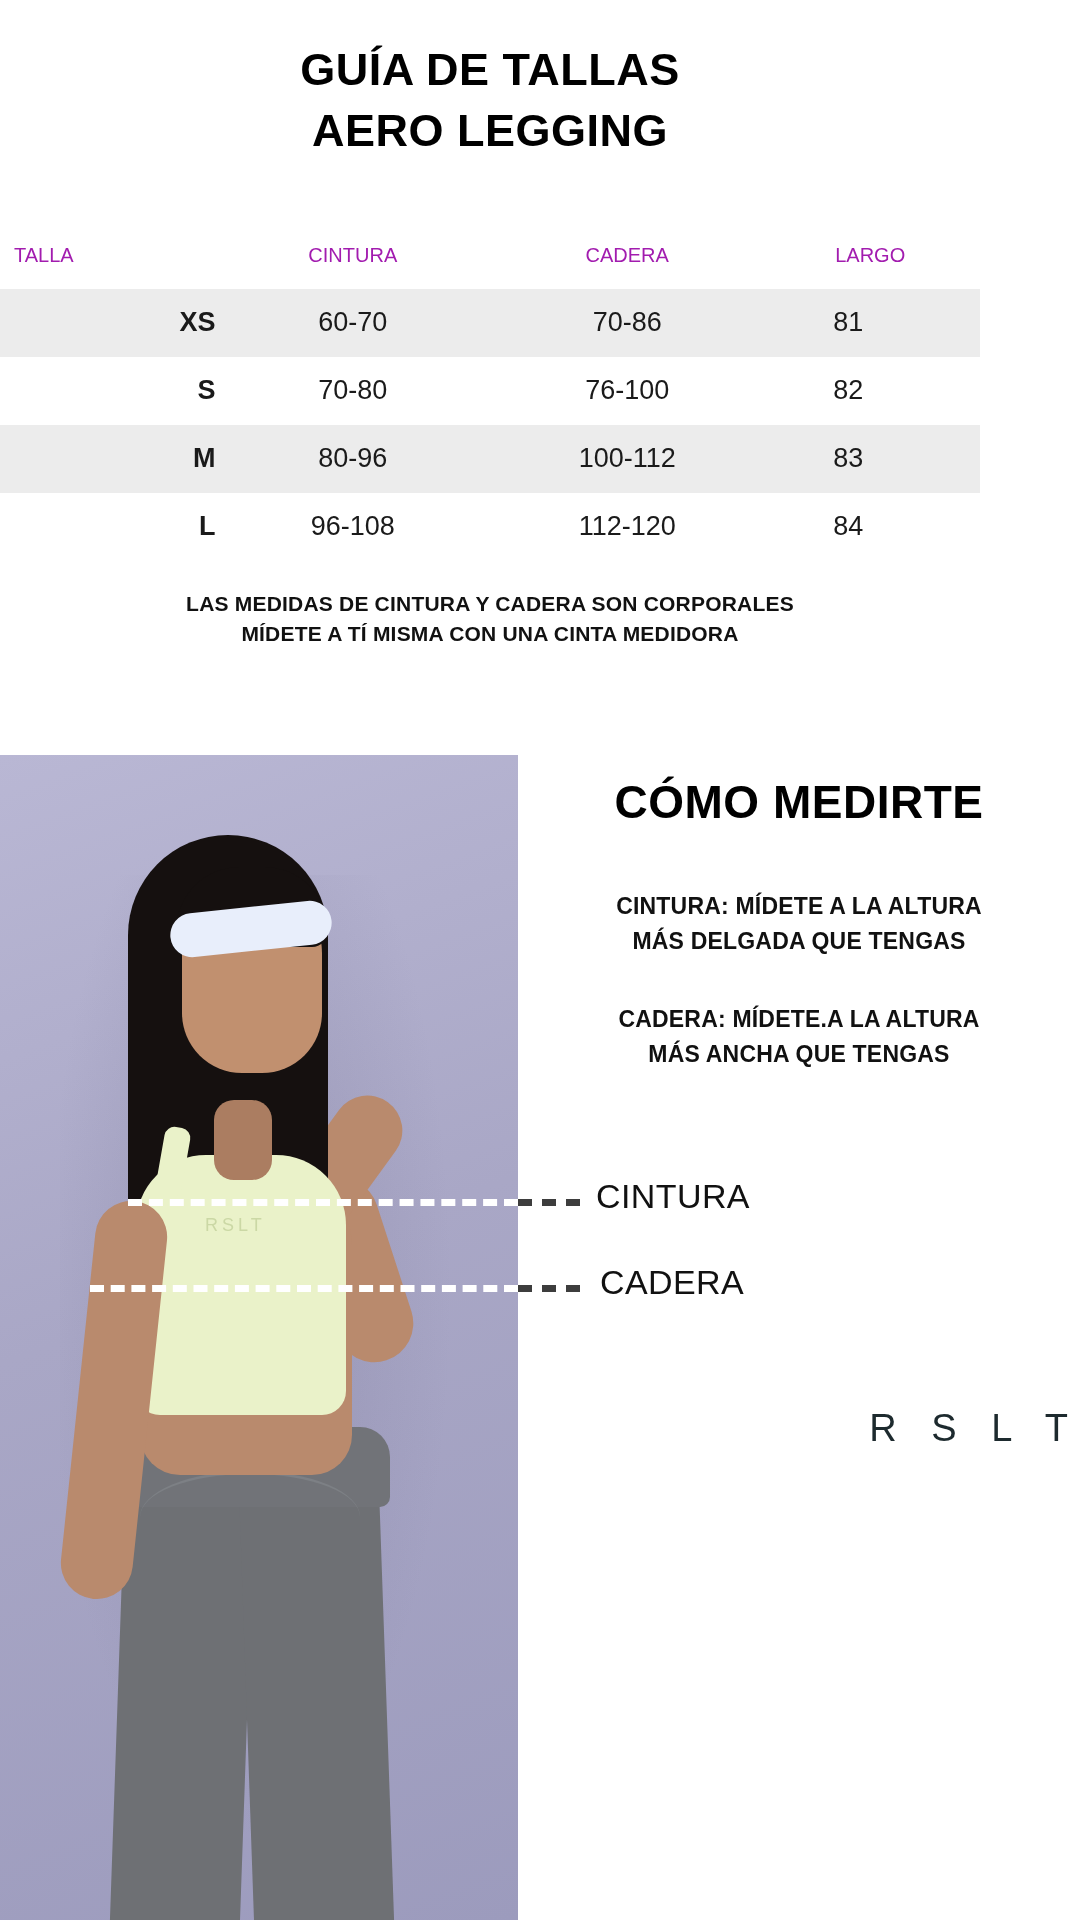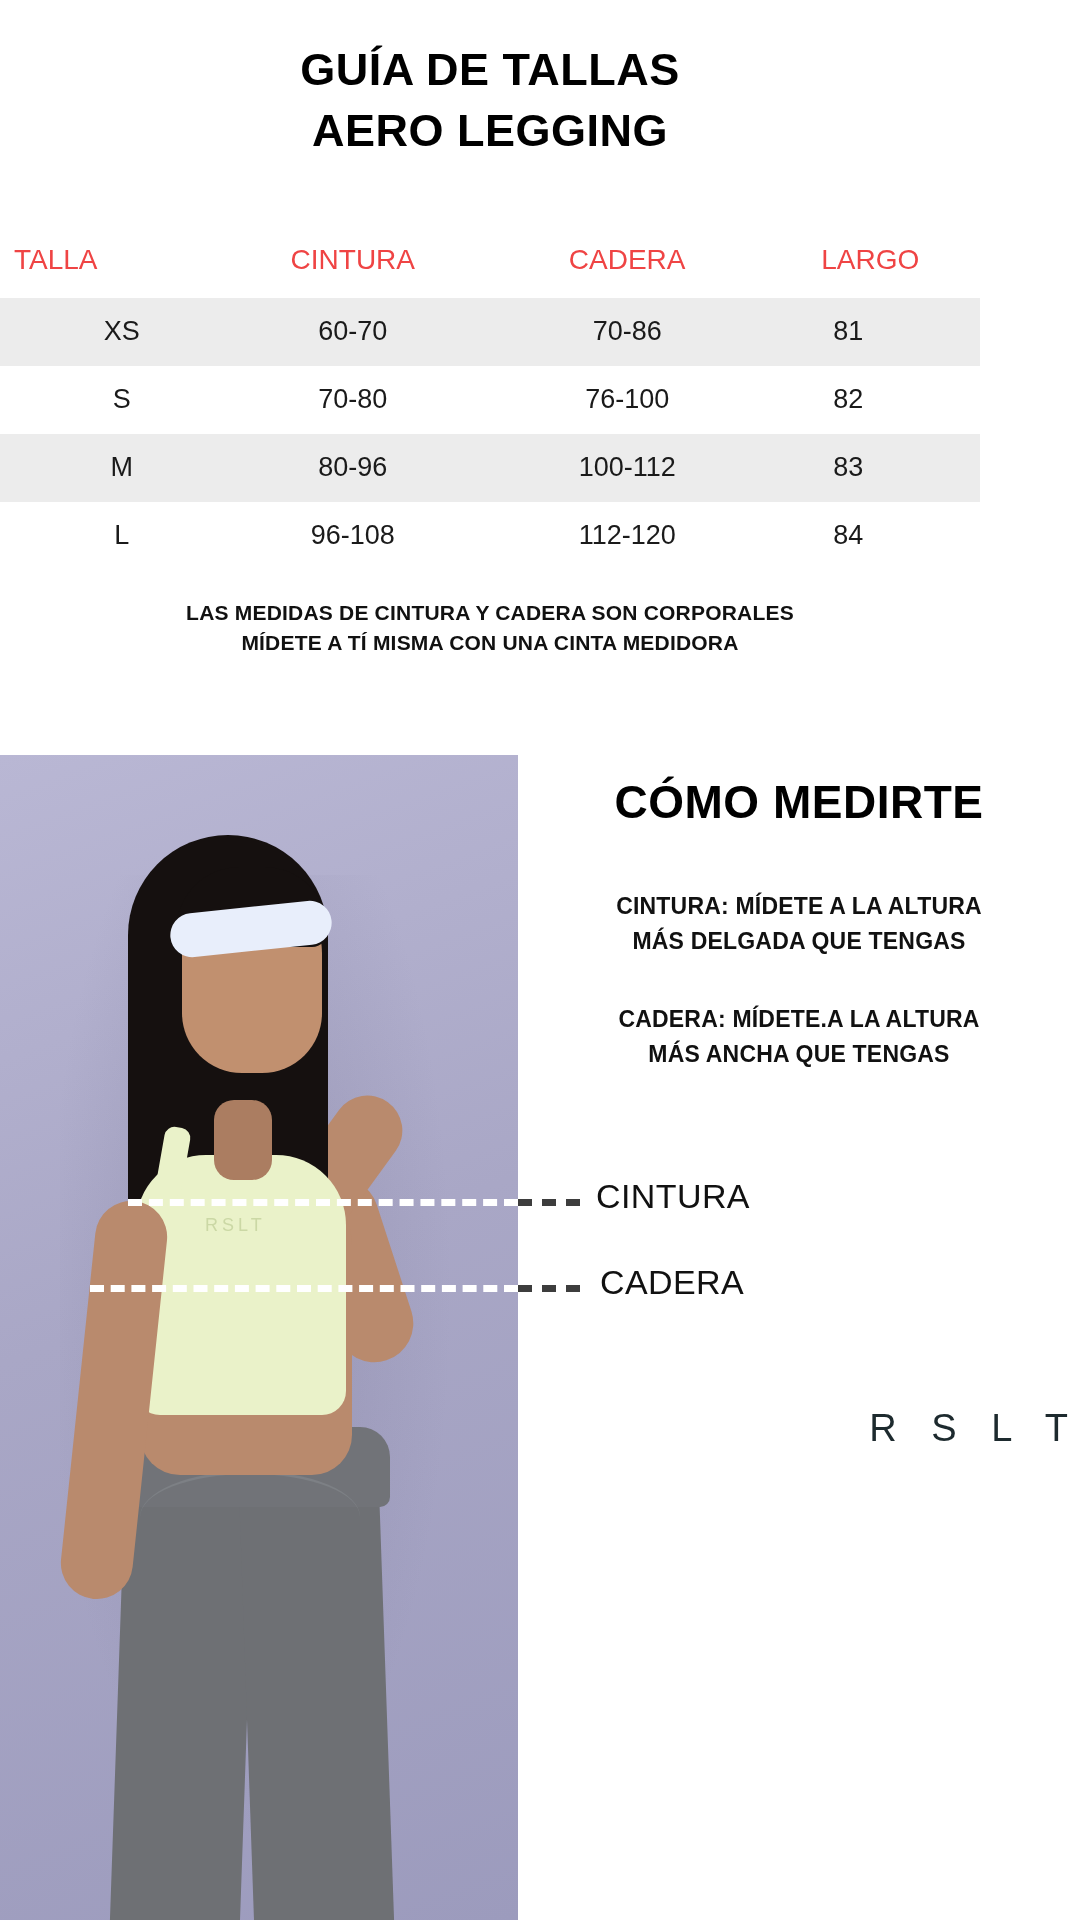--- a/index.html
+++ b/index.html
@@ -36,39 +36,39 @@
   .table-wrap {
     margin-top: 70px;
     width: 100%;
   }
   table.size-table {
     width: 100%;
     border-collapse: collapse;
     table-layout: fixed;
   }
   table.size-table th {
-    font-size: 28px;
+    font-size: 20px;
     font-weight: normal;
-    color: #ef4444;
+    color: #a21caf;
     padding: 12px 0 22px 0;
     text-align: center;
   }
   table.size-table th.col-talla { text-align: left; padding-left: 14px; width: 22%; }
   table.size-table th.col-cintura { width: 28%; }
   table.size-table th.col-cadera { width: 28%; }
   table.size-table th.col-largo { width: 22%; padding-right: 4px; }
 
   table.size-table td {
     font-size: 27px;
     color: #1a1a1a;
     height: 68px;
     text-align: center;
     vertical-align: middle;
   }
-  table.size-table td.col-talla { text-align: center; padding-left: 28px; }
+  table.size-table td.col-talla { text-align: right; padding-left: 28px; font-weight: bold; }
   table.size-table td.col-largo { padding-right: 48px; }
   table.size-table tbody tr.alt { background: #ececec; }
 
   .table-note {
     margin-top: 28px;
     text-align: center;
     font-size: 21px;
     font-weight: bold;
     line-height: 1.45;
     color: #111;

